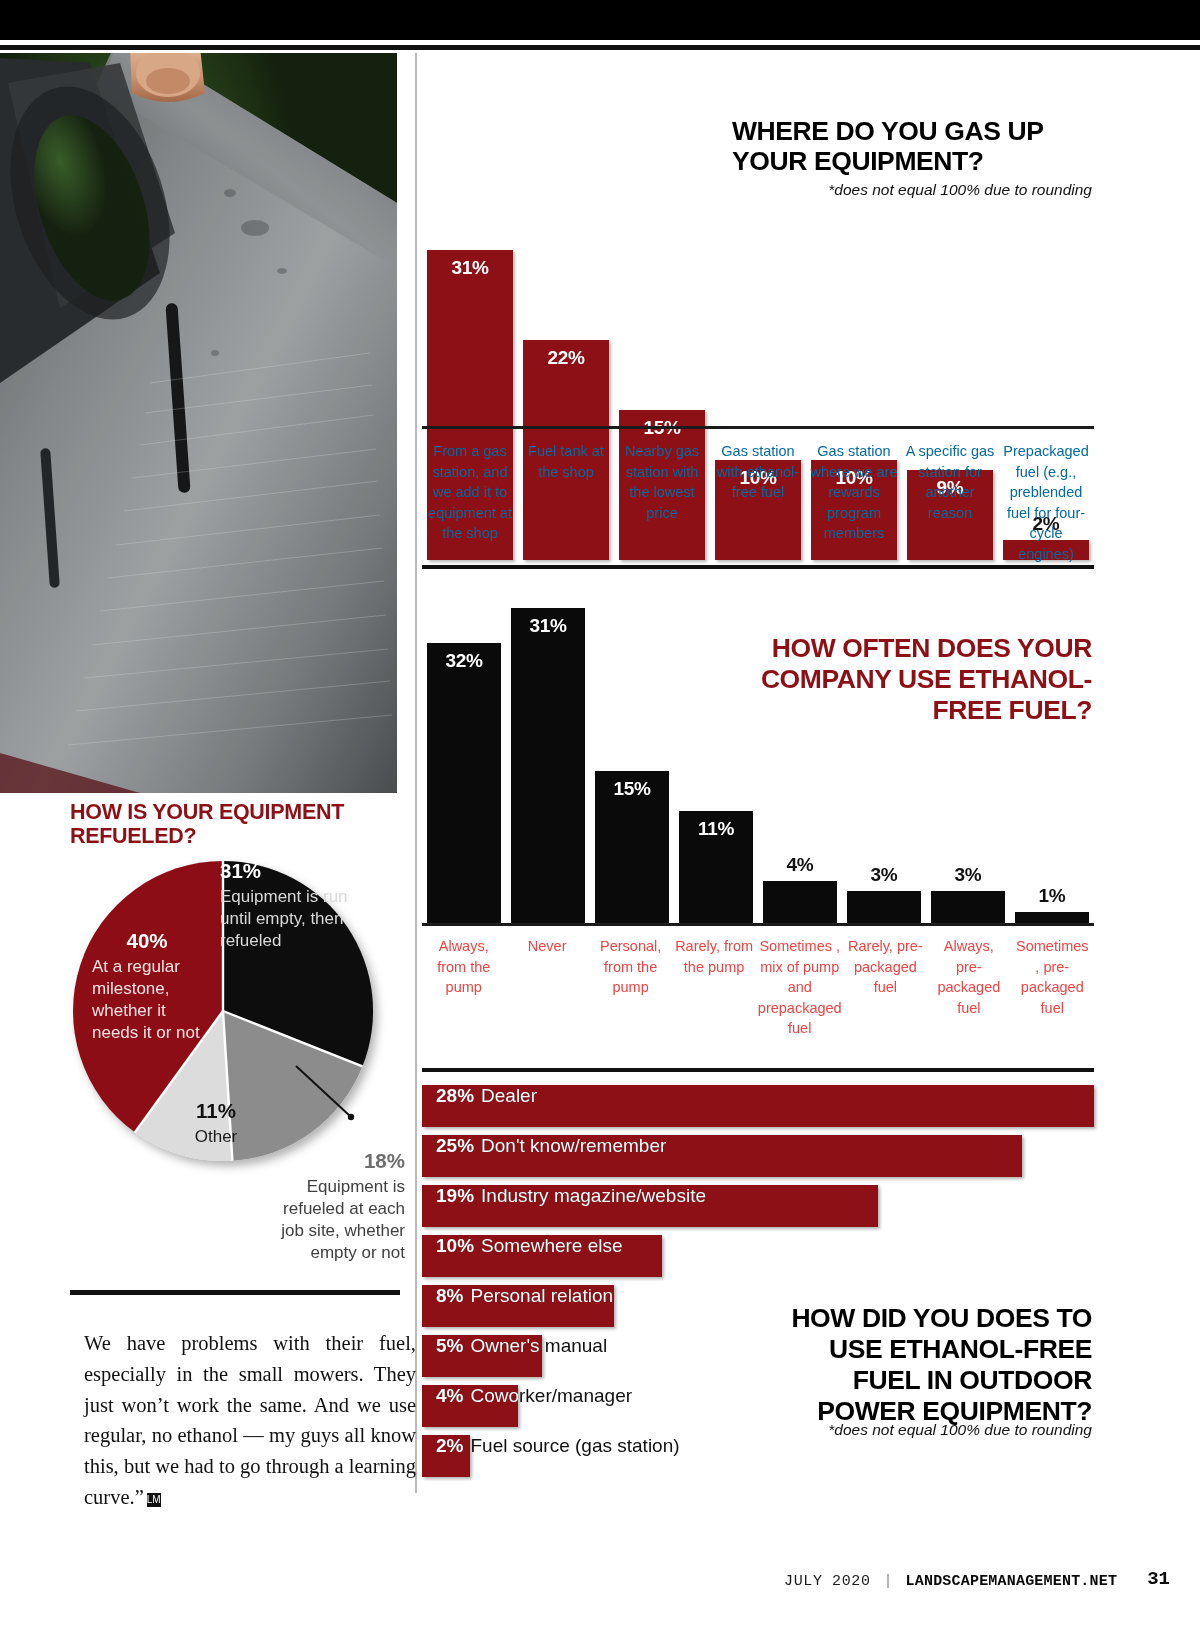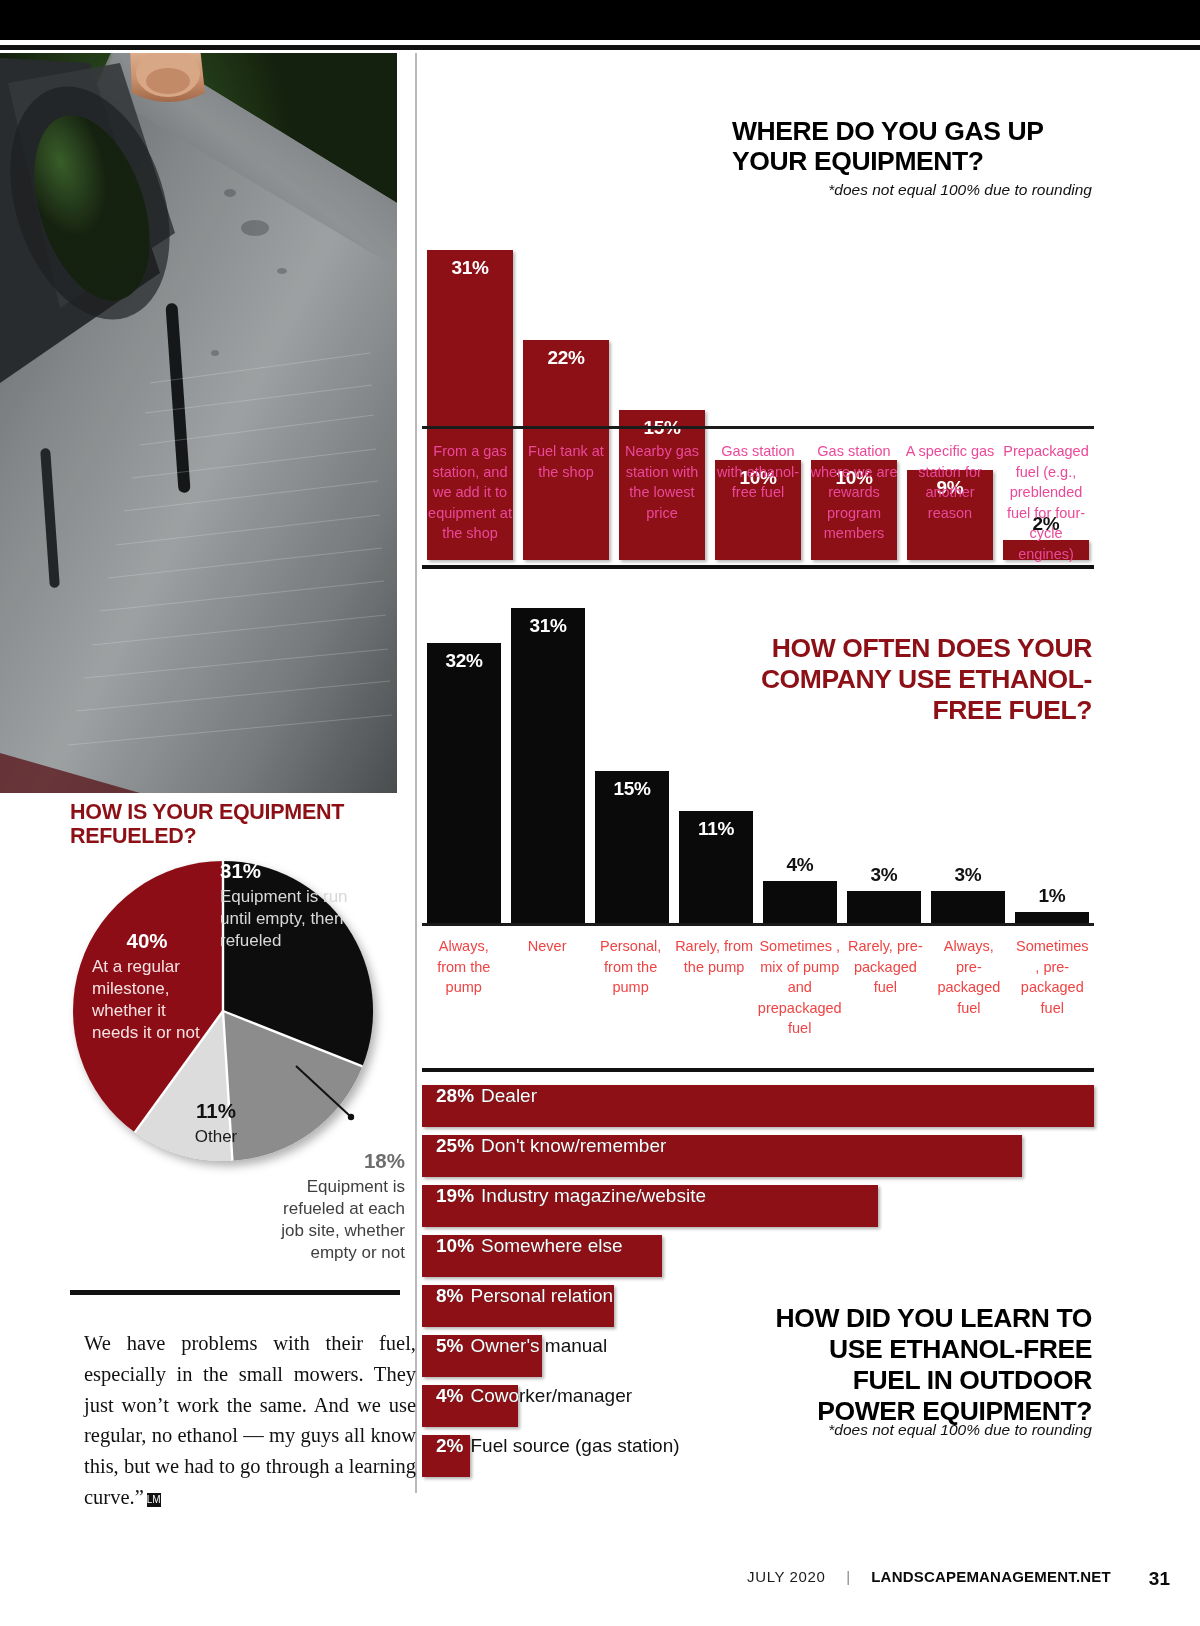--- a/index.html
+++ b/index.html
@@ -37,21 +37,21 @@
   .bar-val-in {
     position:absolute; top:7px; left:0; width:100%; text-align:center;
     color:#fff; font-weight:bold; font-size:19px; letter-spacing:-.3px;
   }
   .bar-val-out {
     position:absolute; top:-27px; left:0; width:100%; text-align:center;
     color:#111; font-weight:bold; font-size:19px; letter-spacing:-.3px;
   }
   .c1-labels { position:absolute; left:0; bottom:0; width:672px; height:125px; display:flex; }
   .c1-lab { flex:1 1 0; text-align:center; font-size:14.5px; line-height:1.42;
-            color:#ec4899; padding:6px 3px 0 3px; }
+            color:#0369a1; padding:6px 3px 0 3px; }
 
   .c1-title {
     position:absolute; right:2px; top:62px; width:360px; text-align:left;
     font-size:26.5px; font-weight:bold; line-height:1.13; color:#000;
     letter-spacing:-.4px;
   }
   .c1-note {
     position:absolute; right:2px; top:125px; width:360px; text-align:right;
     font-size:15.5px; font-style:italic; line-height:1.32; color:#111;
   }
@@ -121,21 +121,21 @@
     position:absolute; left:84px; top:1328px; width:332px;
     font-family:"Liberation Serif", serif; font-size:20.5px; line-height:1.5;
     color:#111; text-align:justify;
   }
   .endmark { display:inline-block; width:14px; height:14px; background:#111;
              color:#fff; font-size:10px; line-height:14px; text-align:center;
              vertical-align:1px; margin-left:3px; font-family:"Liberation Sans",sans-serif; }
 
   
   .footer { position:absolute; right:30px; bottom:36px; display:flex;
-            align-items:flex-start; gap:12px; }
+            align-items:flex-end; gap:4px;font-family:Liberation Mono, monospace; }
   .f-date { font-size:15px; color:#1b1b1b; letter-spacing:.6px; }
   .f-sep  { font-size:15px; color:#8a8a8a; margin:0 9px; }
   .f-site { font-size:15px; color:#0a0a0a; font-weight:bold; letter-spacing:.2px; }
   .f-page { font-size:19px; color:#0a0a0a; font-weight:bold; margin-left:26px; }
 </style>
 </head>
 <body>
 
 <div class="page">
 
@@ -422,21 +422,21 @@
           <b>2%</b>
           <span>Fuel source (gas station)</span>
         </div>
       <div class="h-text-clip" style="width:48px">
         <div class="h-text">
             <b>2%</b>
           </div>
       </div>
     </div>
 
-    <div class="c3-title">HOW DID YOU LEARN TO USE ETHANOL-FREE FUEL IN OUTDOOR POWER EQUIPMENT?</div>
+    <div class="c3-title">HOW DID YOU DOES TO USE ETHANOL-FREE FUEL IN OUTDOOR POWER EQUIPMENT?</div>
     <div class="c3-note">*does not equal 100% due to rounding</div>
   </div>
 
   <div class="pie-sec">
     <div class="pie-title">
       <span>HOW IS YOUR EQUIPMENT</span><br>
       <span>REFUELED?</span>
     </div>
 
     <div class="pie-wrap">

